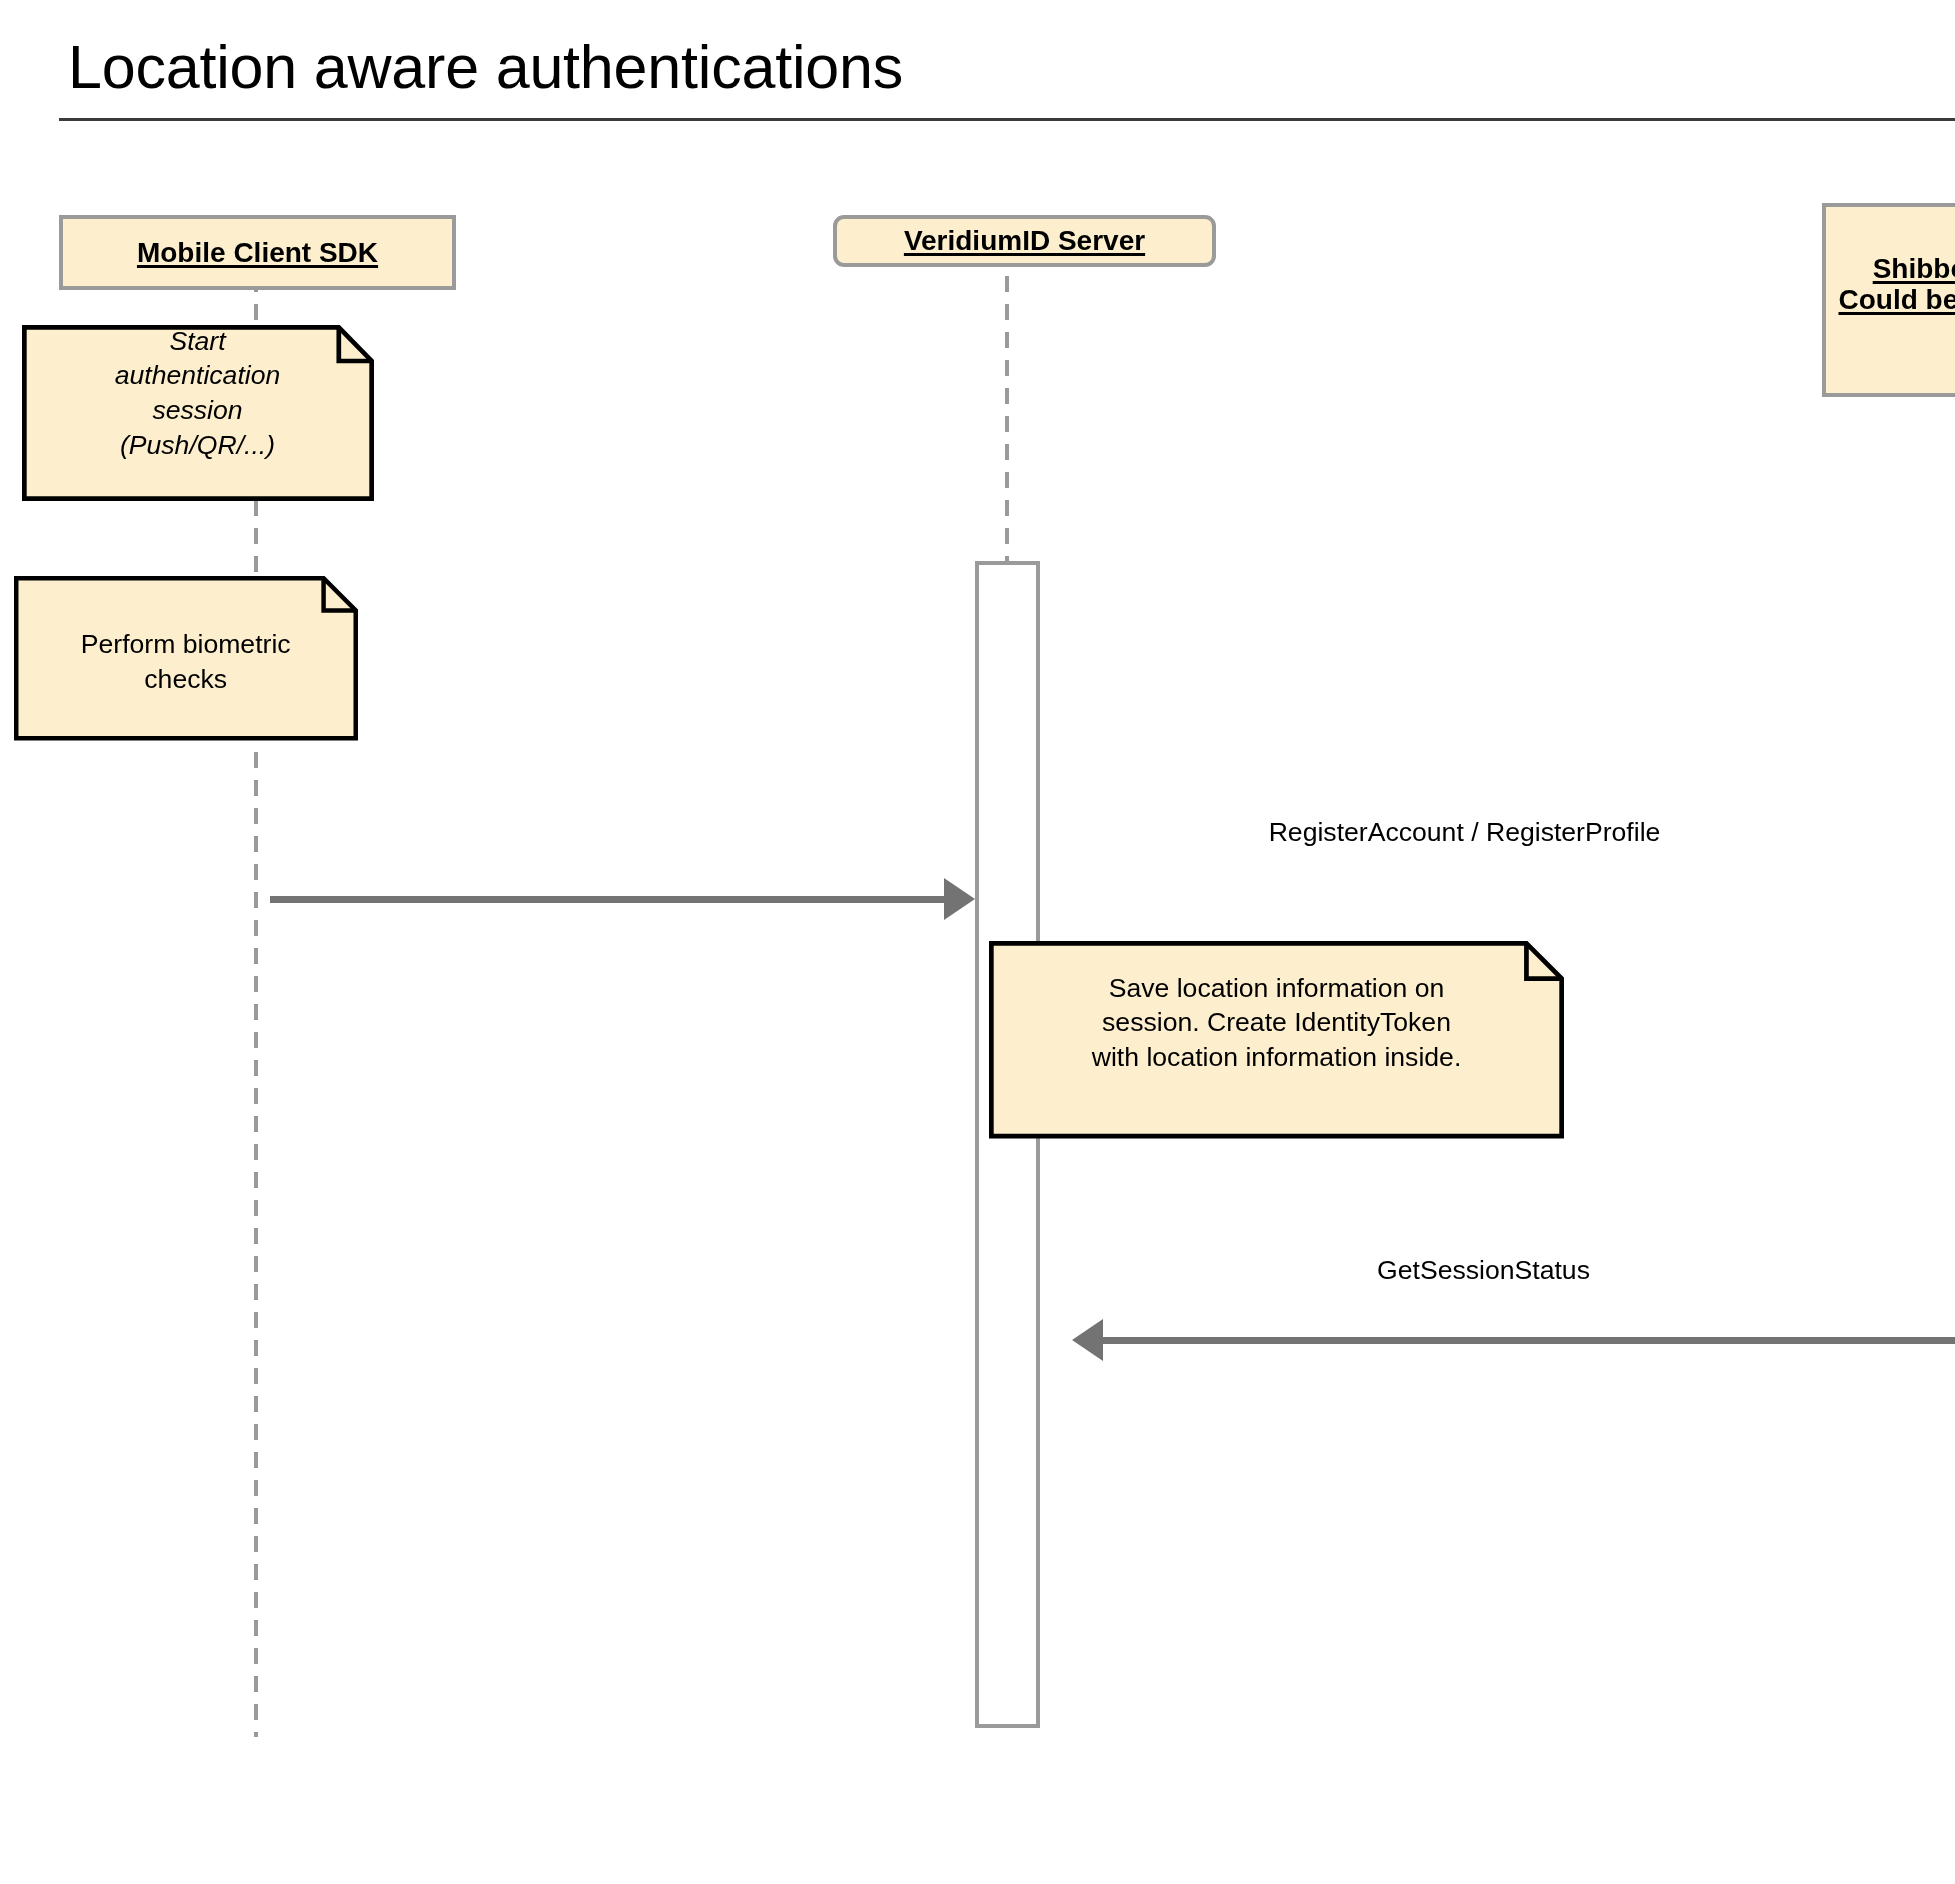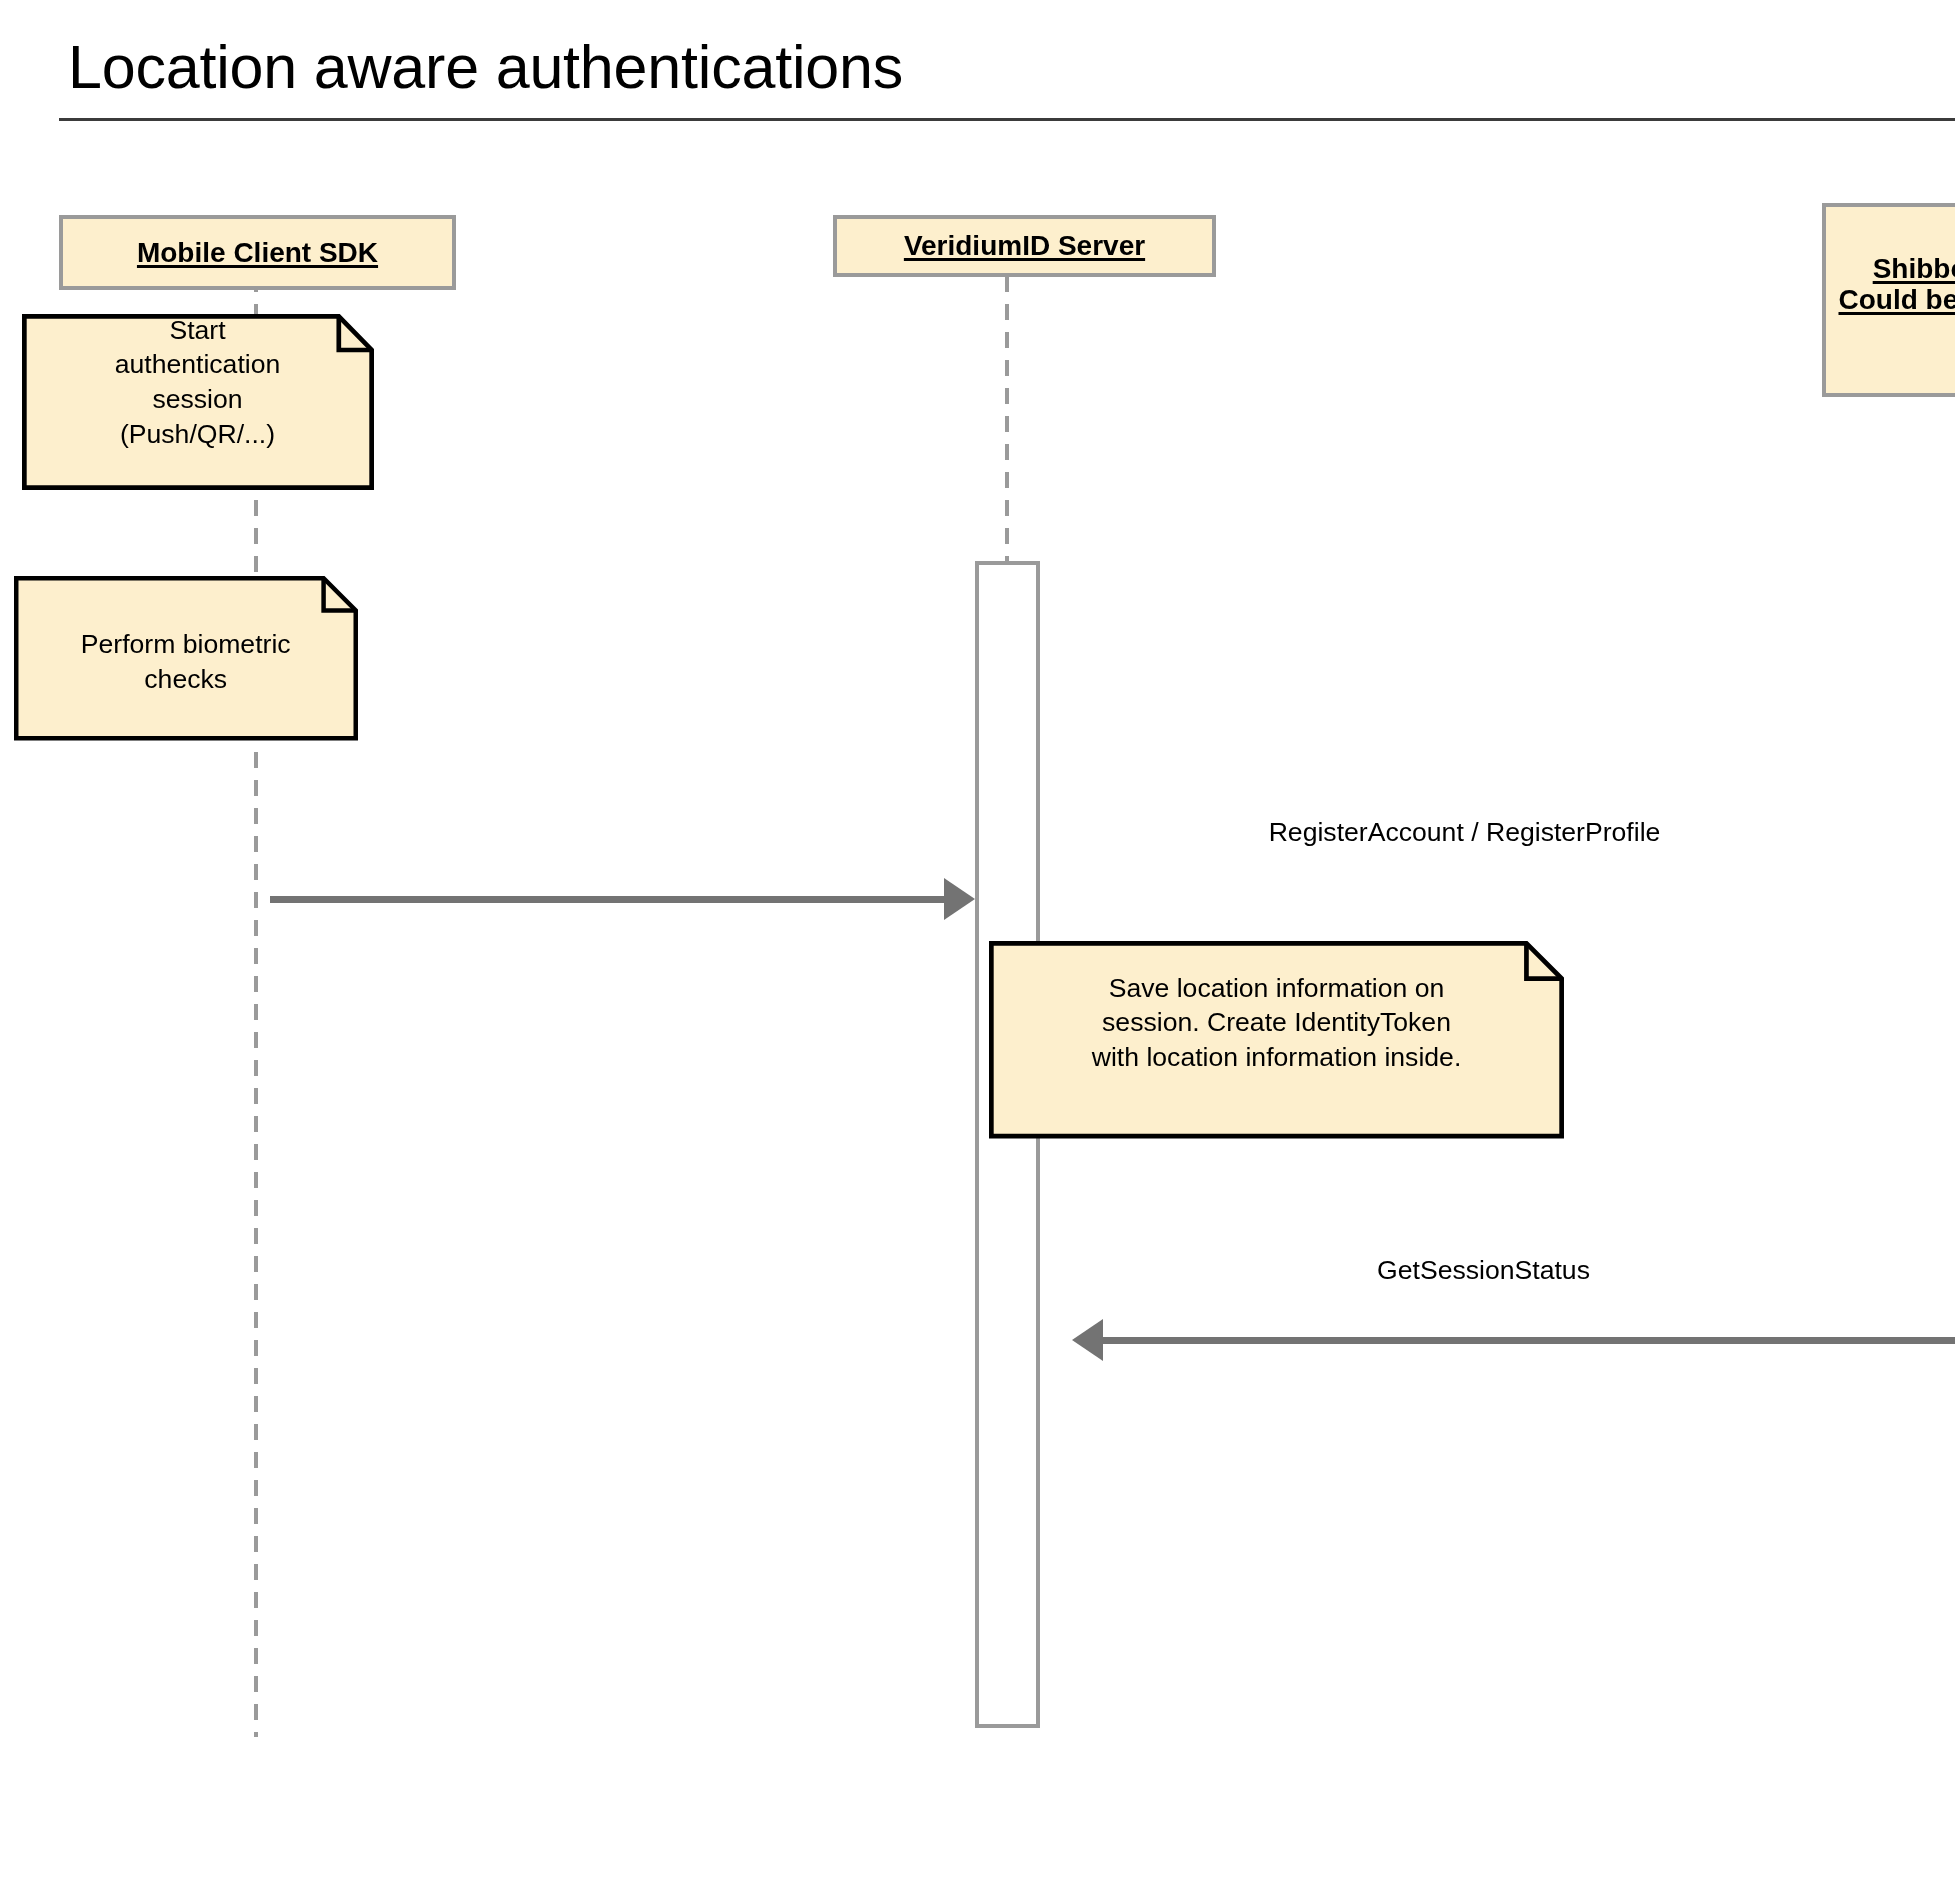--- a/index.html
+++ b/index.html
@@ -148,29 +148,29 @@
   <div class="lifeline" style="left:254px; top:276px; height:1461px;"></div>
 
   <div class="lifeline" style="left:1005px; top:276px; height:291px;"></div>
 
   <div class="activation" style="left:975px; top:561px; width:65px; height:1167px;"></div>
 
   <div class="participant" style="left:59px; top:215px; width:397px; height:75px;">
     <span class="plabel">Mobile Client SDK </span>
   </div>
 
-  <div class="participant" style="left:833px; top:215px; width:383px; height:62px;">
+  <div class="participant" style="left:833px; top:215px; width:383px; height:52px;border-radius:11px;">
     <span class="plabel">VeridiumID Server</span>
   </div>
 
   <div class="participant" style="left:1822px; top:203px; width:383px; height:194px;">
     <span class="plabel">Shibboleth (example. Could be other integration here)</span>
   </div>
 
-  <div class="note" style="left:21.5px; top:314px; width:352px; height:136px;">
+  <div class="note" style="left:21.5px; top:325px; width:352px; height:136px;font-style:italic;">
     <svg class="noteshape" viewBox="0 0 900 450" preserveAspectRatio="none">
       <path d="M6,6 L810,6 L894,92 L894,444 L6,444 Z" fill="#FDEFCD" stroke="#000000" stroke-width="12"></path>
       <path d="M810,6 L810,92 L894,92" fill="none" stroke="#000000" stroke-width="12"></path>
     </svg>
     <span class="notetext">Start
 authentication
 session
 (Push/QR/...)</span>
   </div>
 

